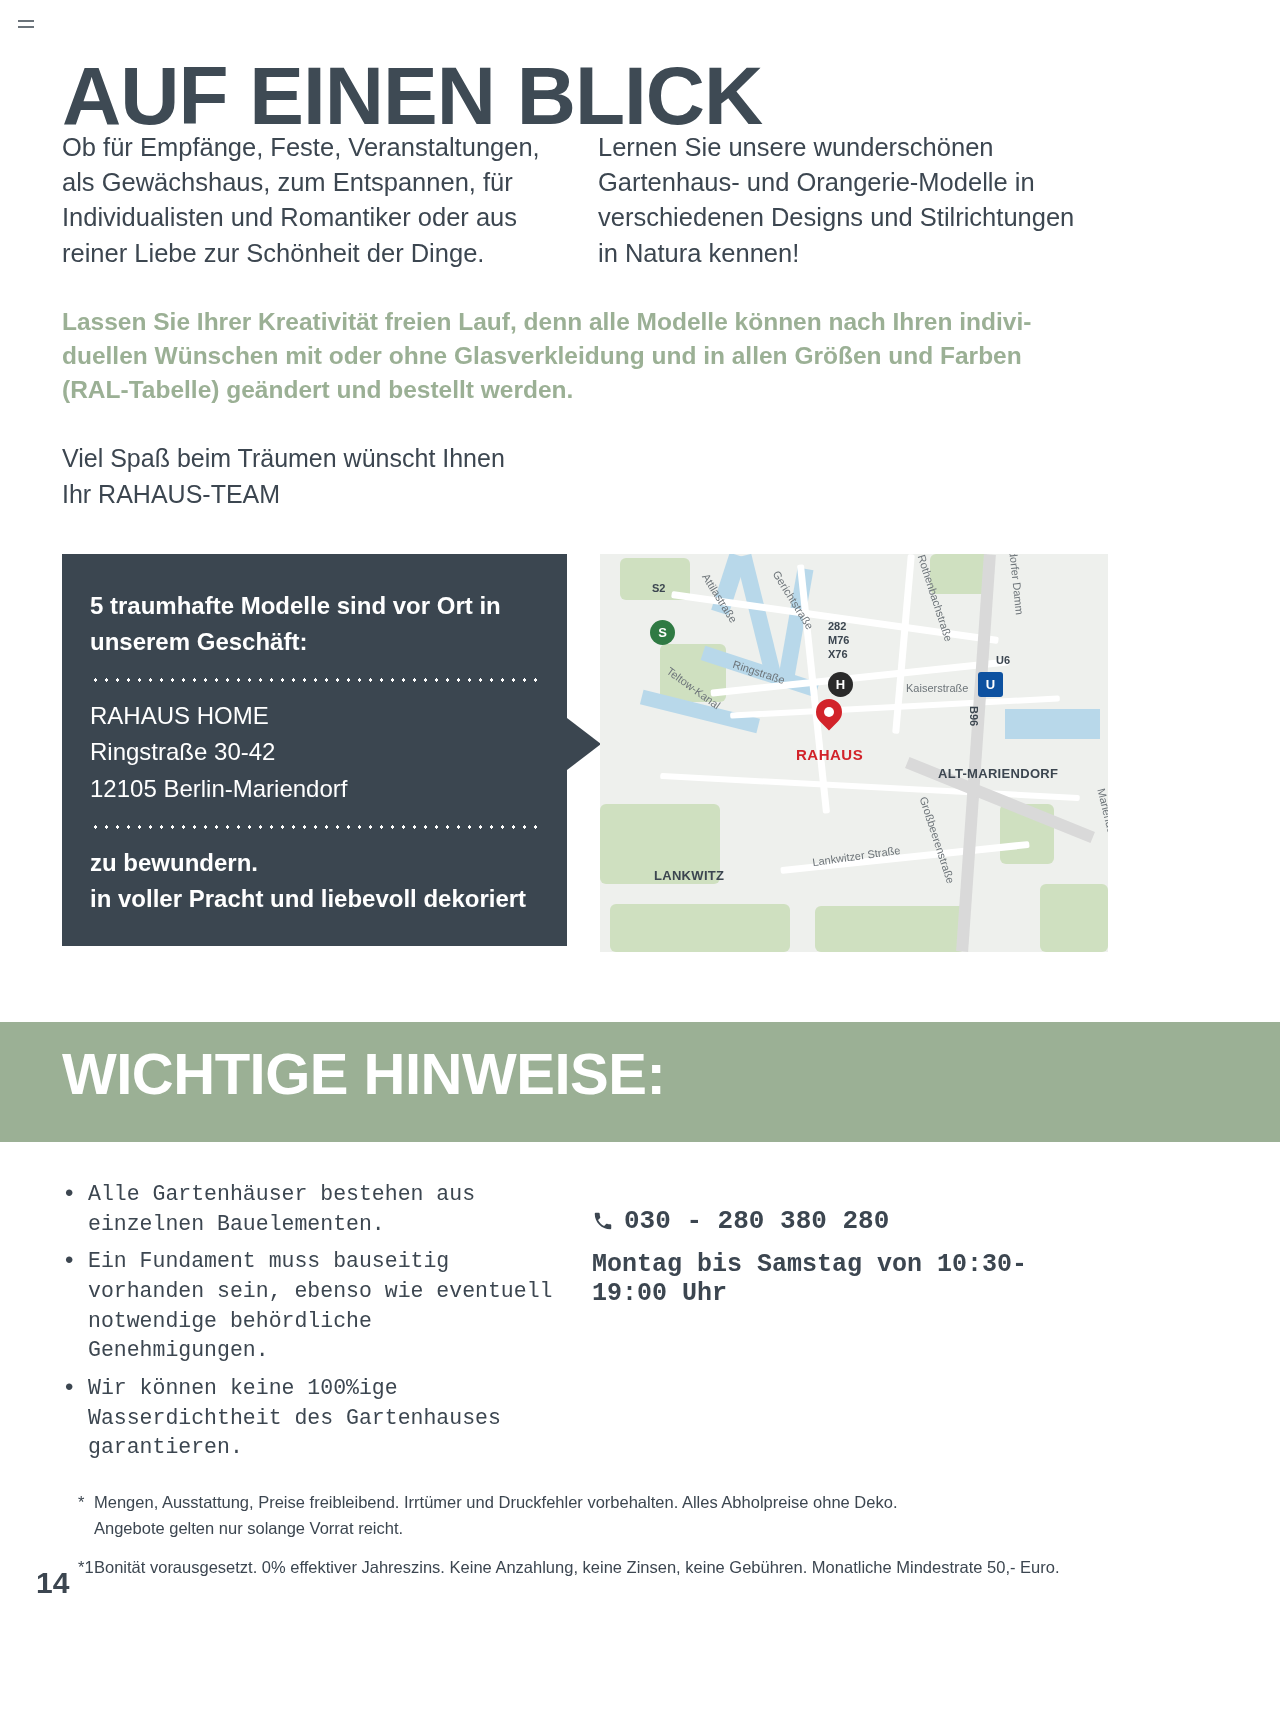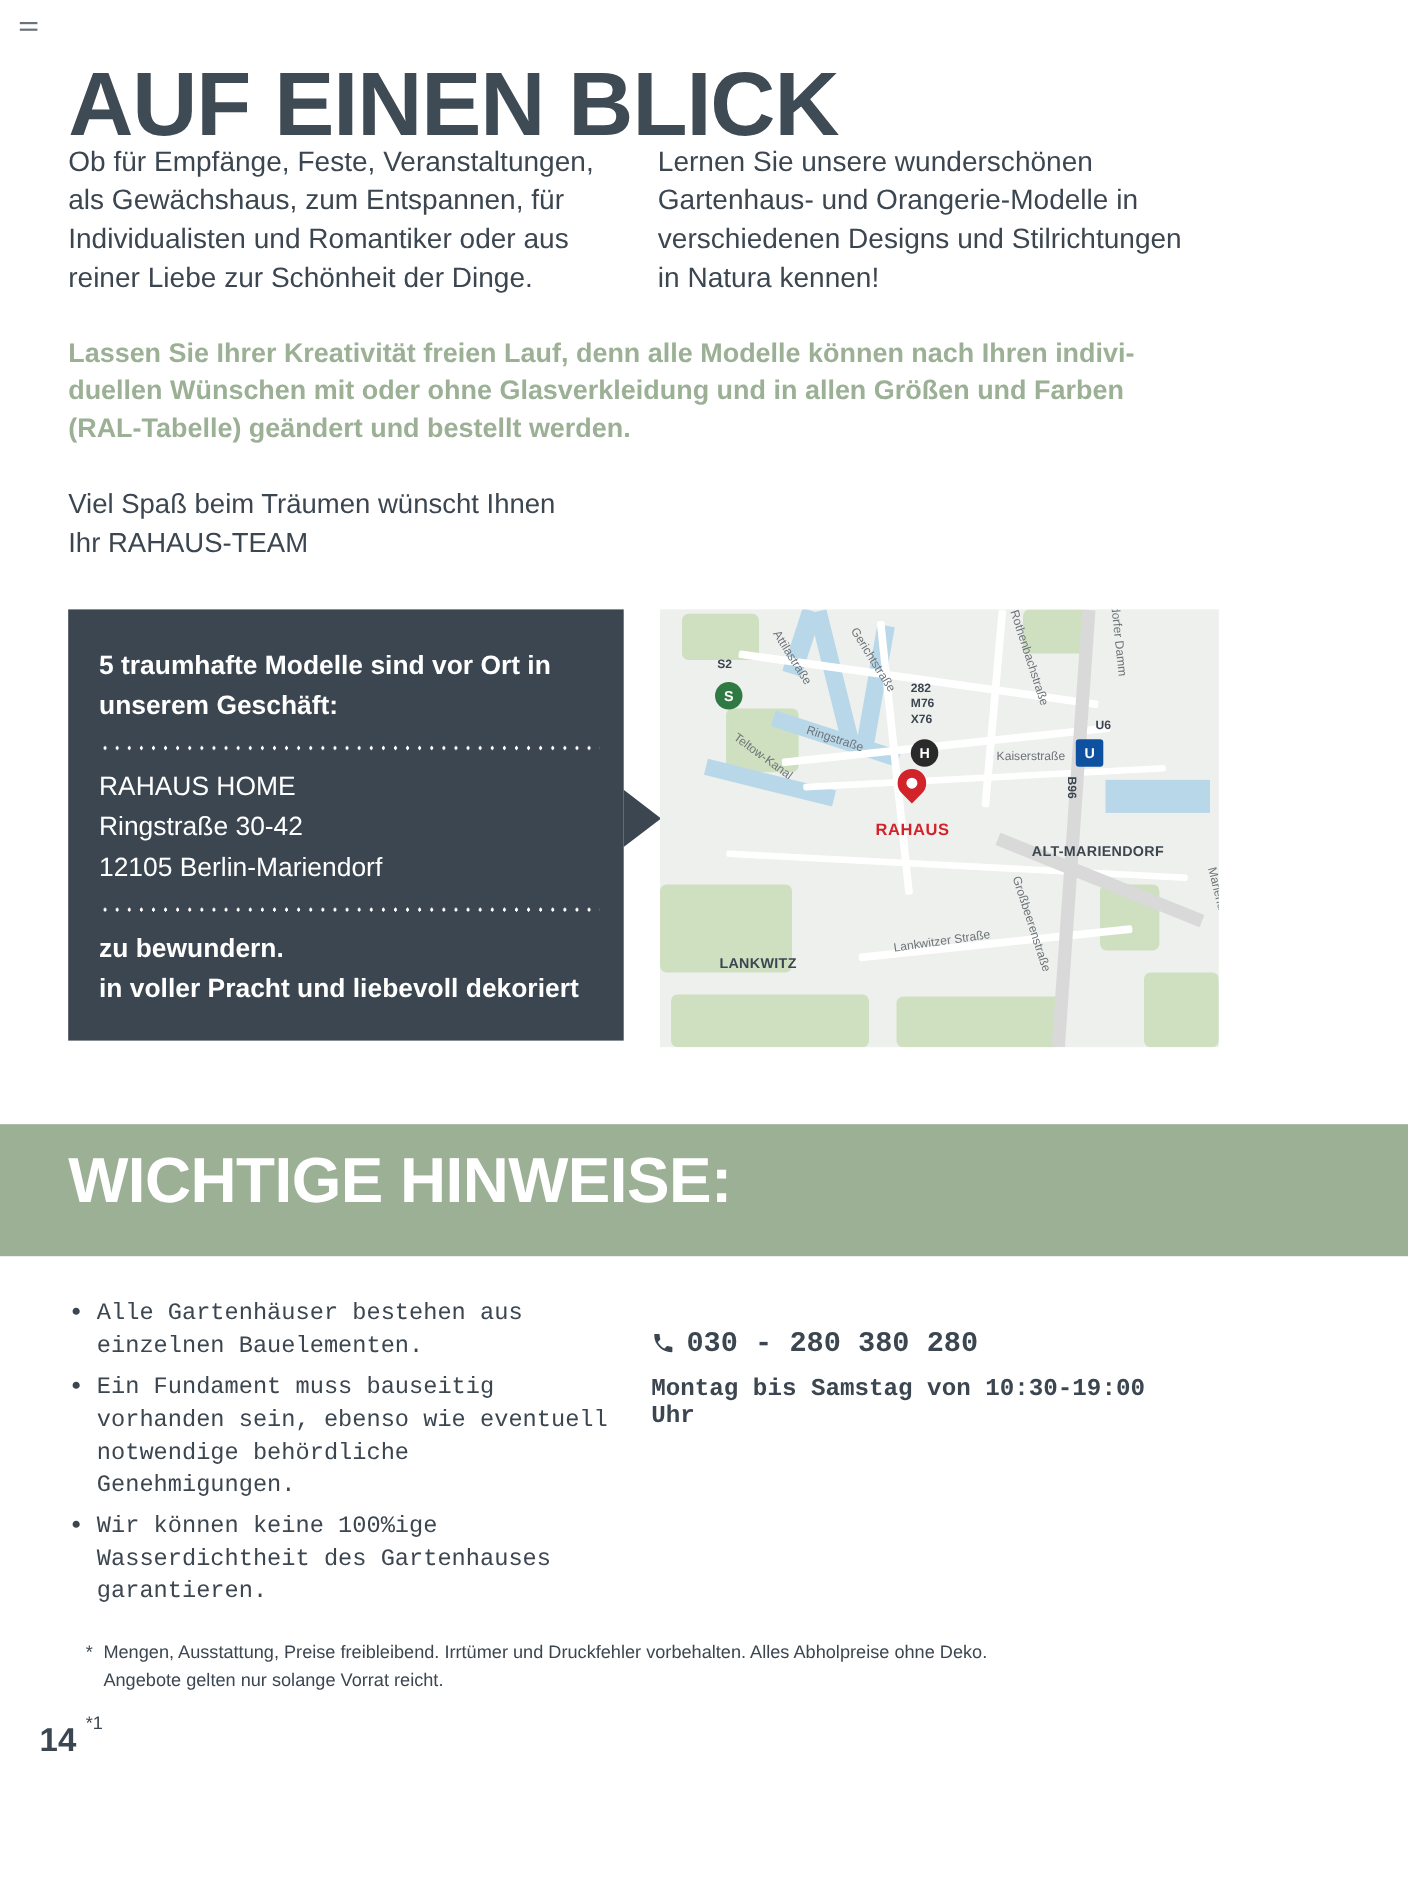--- a/index.html
+++ b/index.html
@@ -241,21 +241,21 @@
     font-size: 26px;
     font-weight: bold;
     color: #3c4650;
     display: flex;
     align-items: center;
     gap: 10px;
   }
   .phone-icon { width: 22px; height: 22px; display: inline-block; }
   .hours {
     margin-top: 14px;
-    font-size: 22px;
+    font-size: 25px;
     font-weight: bold;
     color: #3c4650;
   }
 
   
   .footnotes {
     position: absolute;
     left: 78px;
     top: 1490px;
     width: 1060px;
@@ -330,21 +330,21 @@
   <div class="road" style="left:70px;  top:60px;  width:330px; height:7px; transform:rotate(8deg);"></div>
   <div class="road" style="left:110px; top:120px; width:300px; height:7px; transform:rotate(-6deg);"></div>
   <div class="road" style="left:130px; top:150px; width:330px; height:6px; transform:rotate(-3deg);"></div>
   <div class="road" style="left:210px; top:10px;  width:7px;   height:250px; transform:rotate(-6deg);"></div>
   <div class="road" style="left:300px; top:0px;   width:7px;   height:180px; transform:rotate(5deg);"></div>
   <div class="road" style="left:60px;  top:230px; width:420px; height:6px; transform:rotate(3deg);"></div>
   <div class="road" style="left:180px; top:300px; width:250px; height:7px; transform:rotate(-6deg);"></div>
   <div class="road-major" style="left:370px; top:0px; width:12px; height:398px; transform:rotate(4deg);"></div>
   <div class="road-major" style="left:300px; top:240px; width:200px; height:12px; transform:rotate(22deg);"></div>
 
-  <div class="map-label bold" style="left:52px; top:44px;">S2</div>
+  <div class="map-label bold" style="left:52px; top:28px;">S2</div>
   <div class="badge-s" style="left:50px; top:66px;">S</div>
 
   <div class="map-label bold" style="left:228px; top:66px;">282</div>
   <div class="map-label bold" style="left:228px; top:80px;">M76</div>
   <div class="map-label bold" style="left:228px; top:94px;">X76</div>
   <div class="badge-h" style="left:228px; top:118px;">H</div>
 
   <div class="map-label bold" style="left:396px; top:100px;">U6</div>
   <div class="badge-u" style="left:378px; top:118px;">U</div>
   <div class="map-label bold" style="left:380px; top:152px; transform:rotate(90deg); transform-origin:left top;">B96</div>
@@ -392,16 +392,17 @@
 </div>
 
 <div class="footnotes">
   <div class="fn">
     <span class="star">*</span>
     <span>Mengen, Ausstattung, Preise freibleibend. Irrtümer und Druckfehler vorbehalten. Alles Abholpreise ohne Deko.</span>
   </div>
   <div class="indent">Angebote gelten nur solange Vorrat reicht.</div>
   <div class="fn" style="margin-top:14px;">
     <span class="star">*1</span>
+    <span>Bonität vorausgesetzt. 0% effektiver Jahreszins. Keine Anzahlung, keine Zinsen, keine Gebühren. Monatliche Mindestrate 50,- Euro.</span>
   </div>
 </div>
 
 <div class="page-number">14</div>
 
 </body></html>

